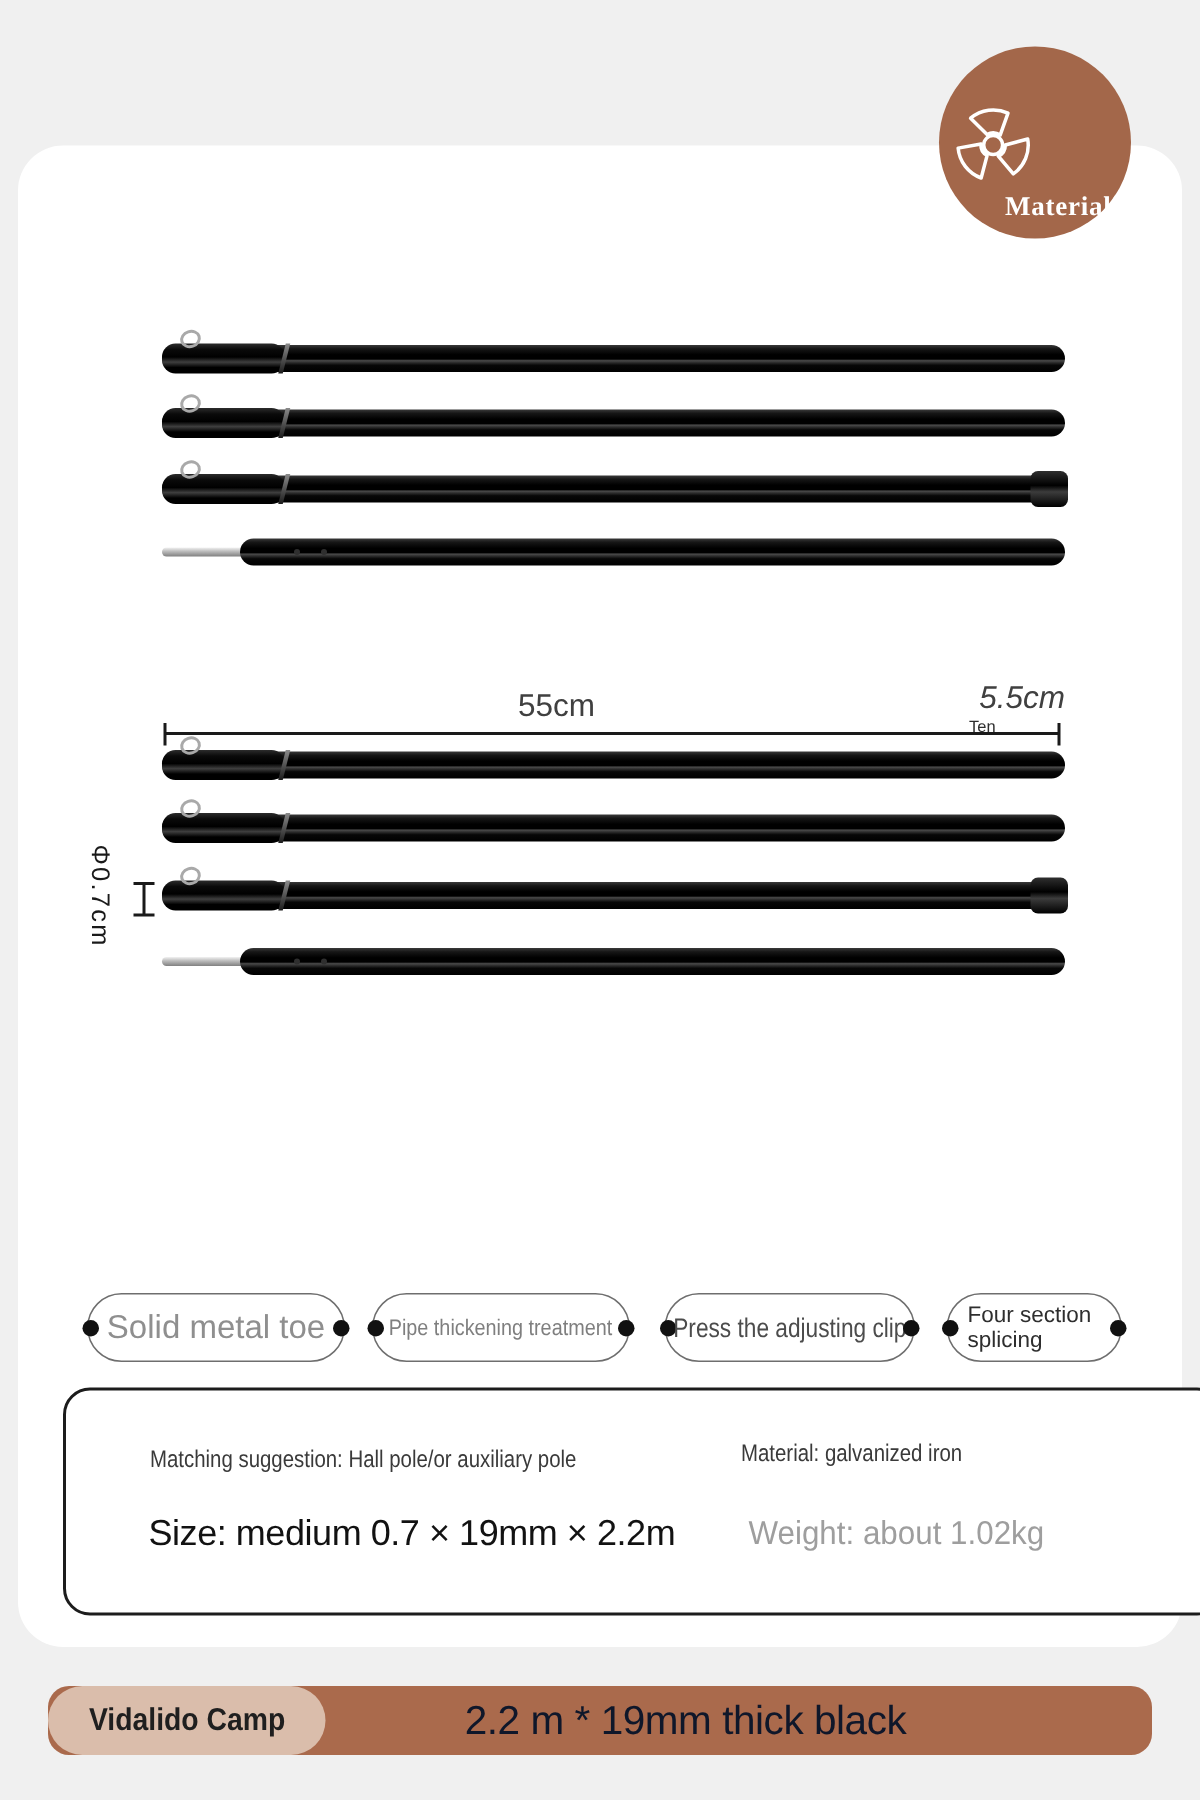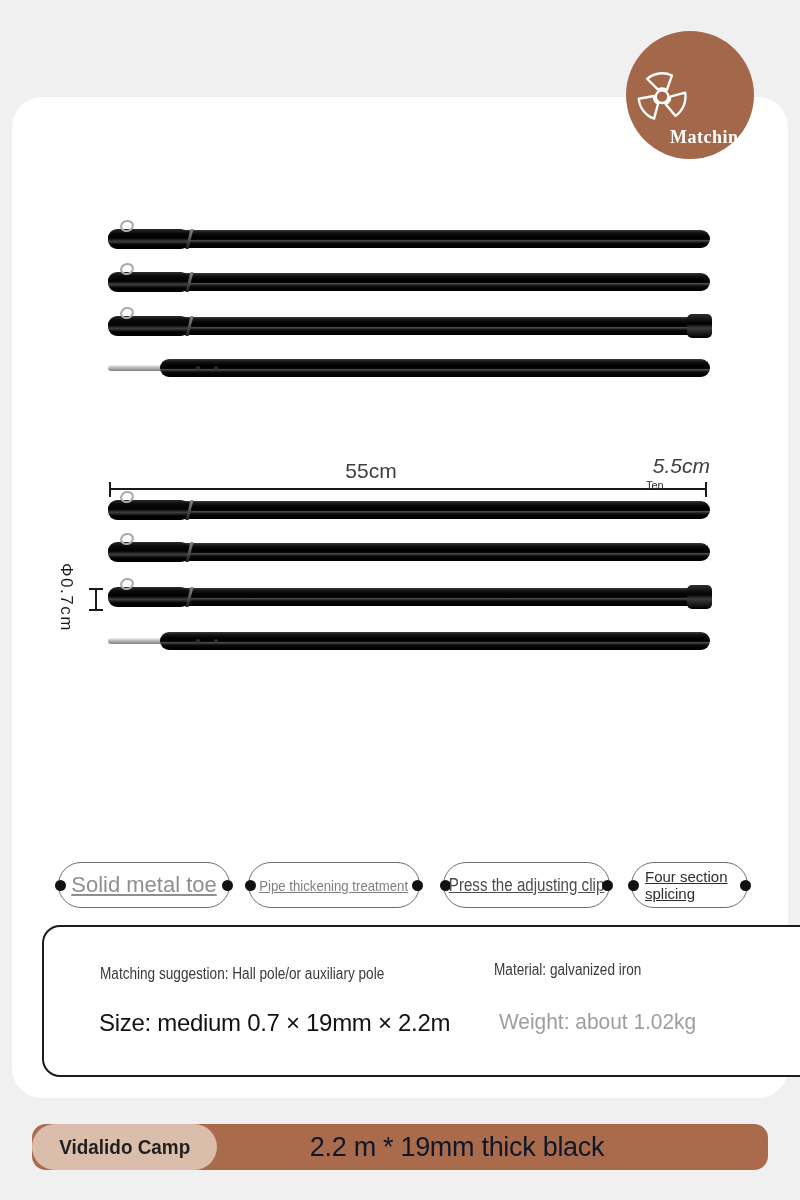--- a/index.html
+++ b/index.html
@@ -84,21 +84,21 @@
     position:absolute; left:52px; top:797px; width:308px; height:46px;
     background:#d6d6d6; border-radius:8px 23px 23px 8px;
     display:flex; align-items:center; padding-left:6px;
     font-size:18px; color:#242424; letter-spacing:-.2px;
   }
 
   
   .pill {
     position:absolute; top:862px; height:46px; background:#fff;
     border:1.5px solid #6e6e6e; border-radius:23px;
-    display:flex; align-items:center; justify-content:center;text-decoration:underline;
+    display:flex; align-items:center; justify-content:center;
   }
   .pill .dot {
     position:absolute; width:11px; height:11px; border-radius:50%; background:#111;
     top:50%; margin-top:-5.5px;
   }
   .pill .dl { left:-4px; } .pill .dr { right:-4px; }
   .pill-1 { left:58px;  width:172px; font-size:22px; color:#8f8f8f; }
   .pill-2 { left:248px; width:172px; font-size:15px; color:#7f7f7f; }
   .pill-2 .lbl { transform:scaleX(.88); white-space:nowrap; }
   .pill-3 { left:443px; width:167px; font-size:18px; color:#4c4c4c; }
@@ -144,21 +144,21 @@
 
   <div class="logo">
     <svg width="54" height="54" viewBox="0 0 60 60">
       <g fill="none" stroke="#ffffff" stroke-width="2.6" stroke-linejoin="round">
         <path d="M24.5,25.2 L12.3,13.1 A26,26 0 0,1 40,9.4 L34.2,25.6 A9,9 0 0,0 24.5,25.2 Z"></path>
         <path d="M24.5,25.2 L12.3,13.1 A26,26 0 0,1 40,9.4 L34.2,25.6 A9,9 0 0,0 24.5,25.2 Z" transform="rotate(120 29 33)"></path>
         <path d="M24.5,25.2 L12.3,13.1 A26,26 0 0,1 40,9.4 L34.2,25.6 A9,9 0 0,0 24.5,25.2 Z" transform="rotate(240 29 33)"></path>
         <circle cx="29" cy="33" r="7"></circle>
       </g>
     </svg>
-    <div class="logo-line"><span>Matching</span><sup>®</sup></div>
+    <div class="logo-line"><span>Material</span><sup>®</sup></div>
   </div>
 
   <div class="rod" style="top:230px">
     <span class="seg"></span>
     <span class="joint"></span>
     <span class="hook"></span>
   </div>
   <div class="rod" style="top:273px">
     <span class="seg"></span>
     <span class="joint"></span>

